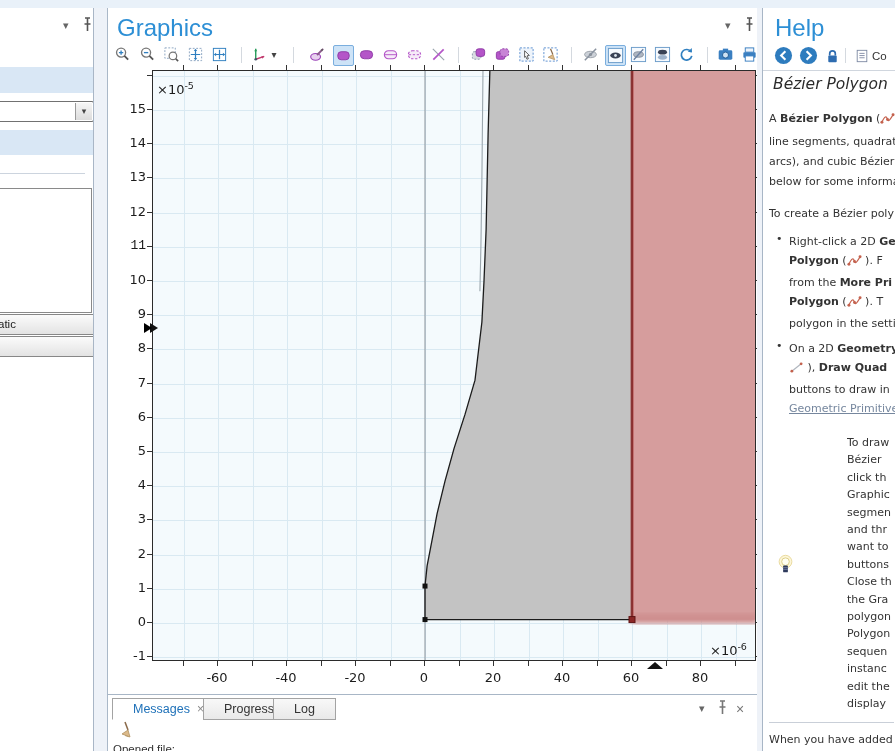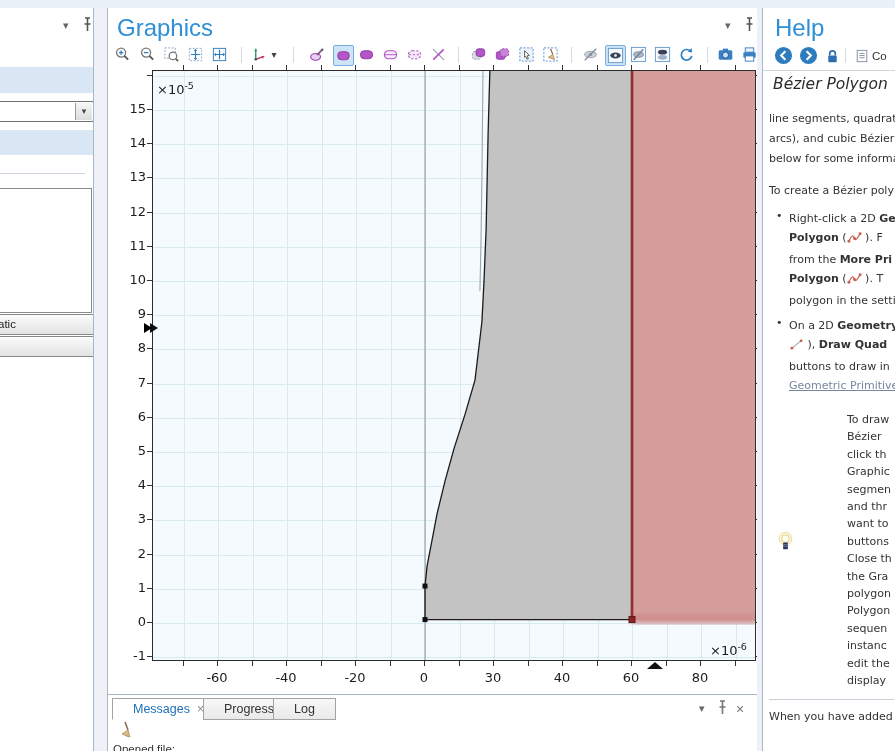--- a/index.html
+++ b/index.html
@@ -395,29 +395,29 @@
           <div class="tick" style="left: -5px; top: 73.2px; width: 5px; height: 1px;"></div>
           <div class="tick" style="left: 604px; top: 73.2px; width: 5px; height: 1px;"></div>
           <div class="tick" style="left: -5px; top: 39px; width: 5px; height: 1px;"></div>
           <div class="tick" style="left: 604px; top: 39px; width: 5px; height: 1px;"></div>
           <div class="tick" style="left: -5px; top: 4.8px; width: 5px; height: 1px;"></div>
           <div class="tick" style="left: 604px; top: 4.8px; width: 5px; height: 1px;"></div>
           <div class="xlab" style="left: 43px; top: 600px;">-60</div>
           <div class="xlab" style="left: 112px; top: 600px;">-40</div>
           <div class="xlab" style="left: 181px; top: 600px;">-20</div>
           <div class="xlab" style="left: 250px; top: 600px;">0</div>
-          <div class="xlab" style="left: 319px; top: 600px;">30</div>
+          <div class="xlab" style="left: 319px; top: 600px;">20</div>
           <div class="xlab" style="left: 388px; top: 600px;">40</div>
           <div class="xlab" style="left: 457px; top: 600px;">60</div>
           <div class="xlab" style="left: 526px; top: 600px;">80</div>
           <div class="ylab" style="left: -42px; top: 31px;">15</div>
           <div class="ylab" style="left: -42px; top: 65.2px;">14</div>
           <div class="ylab" style="left: -42px; top: 99.4px;">13</div>
           <div class="ylab" style="left: -42px; top: 133.6px;">12</div>
-          <div class="ylab" style="left: -42px; top: 167.8px;">11</div>
+          <div class="ylab" style="left: -42px; top: 167.8px; font-family: Liberation Mono, monospace;">11</div>
           <div class="ylab" style="left: -42px; top: 202px;">10</div>
           <div class="ylab" style="left: -42px; top: 236.2px;">9</div>
           <div class="ylab" style="left: -42px; top: 270.4px;">8</div>
           <div class="ylab" style="left: -42px; top: 304.6px;">7</div>
           <div class="ylab" style="left: -42px; top: 338.8px;">6</div>
           <div class="ylab" style="left: -42px; top: 373px;">5</div>
           <div class="ylab" style="left: -42px; top: 407.2px;">4</div>
           <div class="ylab" style="left: -42px; top: 441.4px;">3</div>
           <div class="ylab" style="left: -42px; top: 475.6px;">2</div>
           <div class="ylab" style="left: -42px; top: 509.8px;">1</div>
@@ -477,20 +477,26 @@
           <rect x="2.5" y="1.5" width="11" height="13" fill="#fff" stroke="#7a86a0"></rect>
           <path d="M5 5h6M5 7.5h6M5 10h6" stroke="#7a86a0"></path>
         </svg>
   </div>
   <div class="abs" style="left:109px;top:42px;font-size:11.5px;color:#333;">Co</div>
   <div class="abs" style="left:0;top:62px;width:133px;height:1px;background:#d0d6de;"></div>
   <div id="help-content">
     <div class="hp-head">Bézier Polygon</div>
     <div id="help-blocks">
           <div class="hp-p" style="margin-top: 12px;">
+            <div class="hp-line"><span>A </span><span class="b">Bézier Polygon</span><span> (</span><span class="hico"><svg width="15" height="13" viewBox="0 0 16 14">
+                  <path d="M2 11 C5 4 7 4 8 8 C9 12 12 6 14 3" fill="none" stroke="#c4614d" stroke-width="1.2"></path>
+                  <circle cx="2" cy="11" r="1.6" fill="#c4614d"></circle>
+                  <circle cx="8" cy="8" r="1.6" fill="#c4614d"></circle>
+                  <circle cx="14" cy="3" r="1.6" fill="#c4614d"></circle>
+                </svg></span></div>
             <div class="hp-line"><span>line segments, quadrat</span></div>
             <div class="hp-line"><span>arcs), and cubic Bézier</span></div>
             <div class="hp-line"><span>below for some informa</span></div>
           </div>
           <div class="hp-p">
             <div class="hp-line"><span>To create a Bézier poly</span></div>
           </div>
           <div class="hp-li">
             <span class="bullet">•</span>
             <div class="hp-line"><span>Right-click a 2D </span><span class="b">Ge</span></div>

